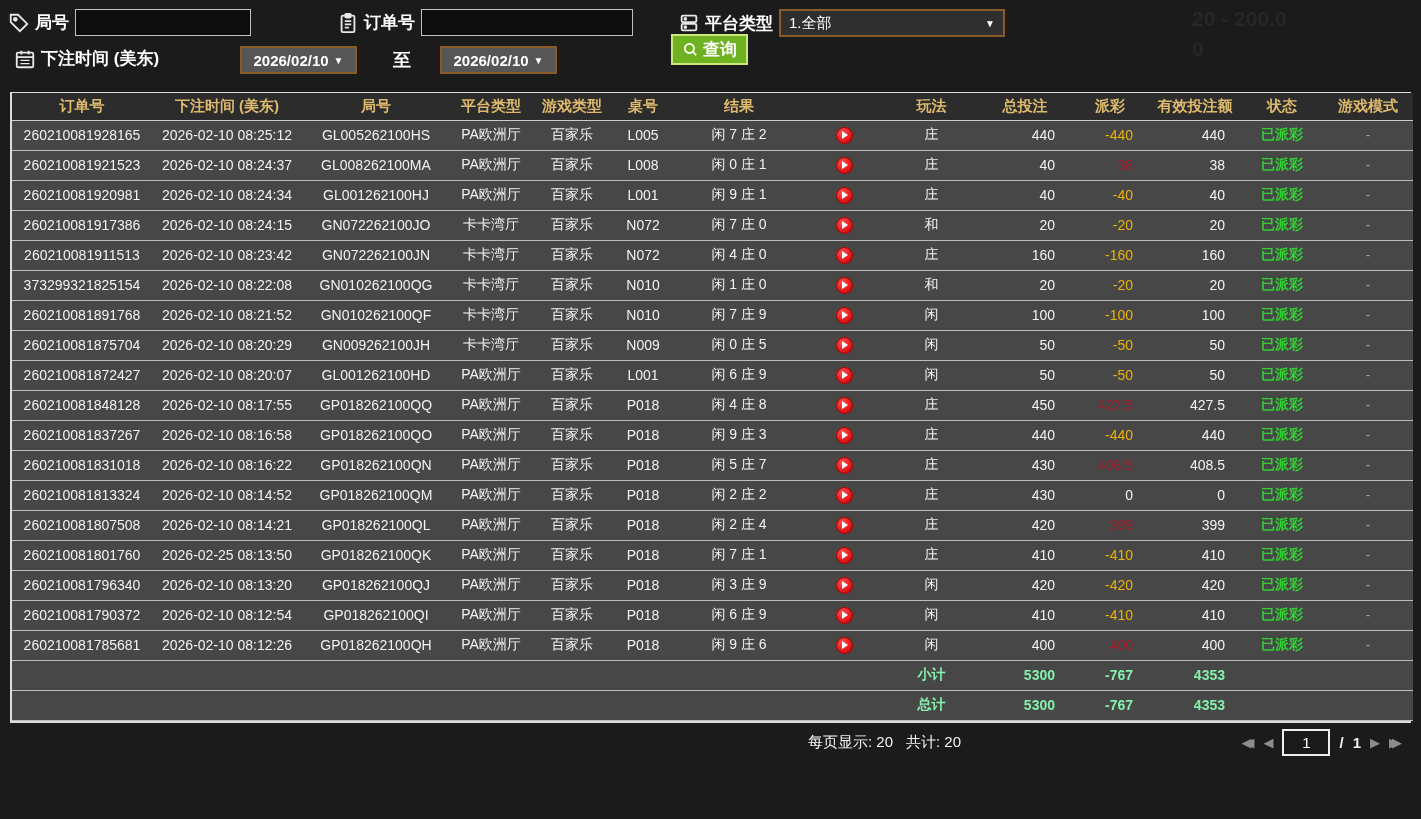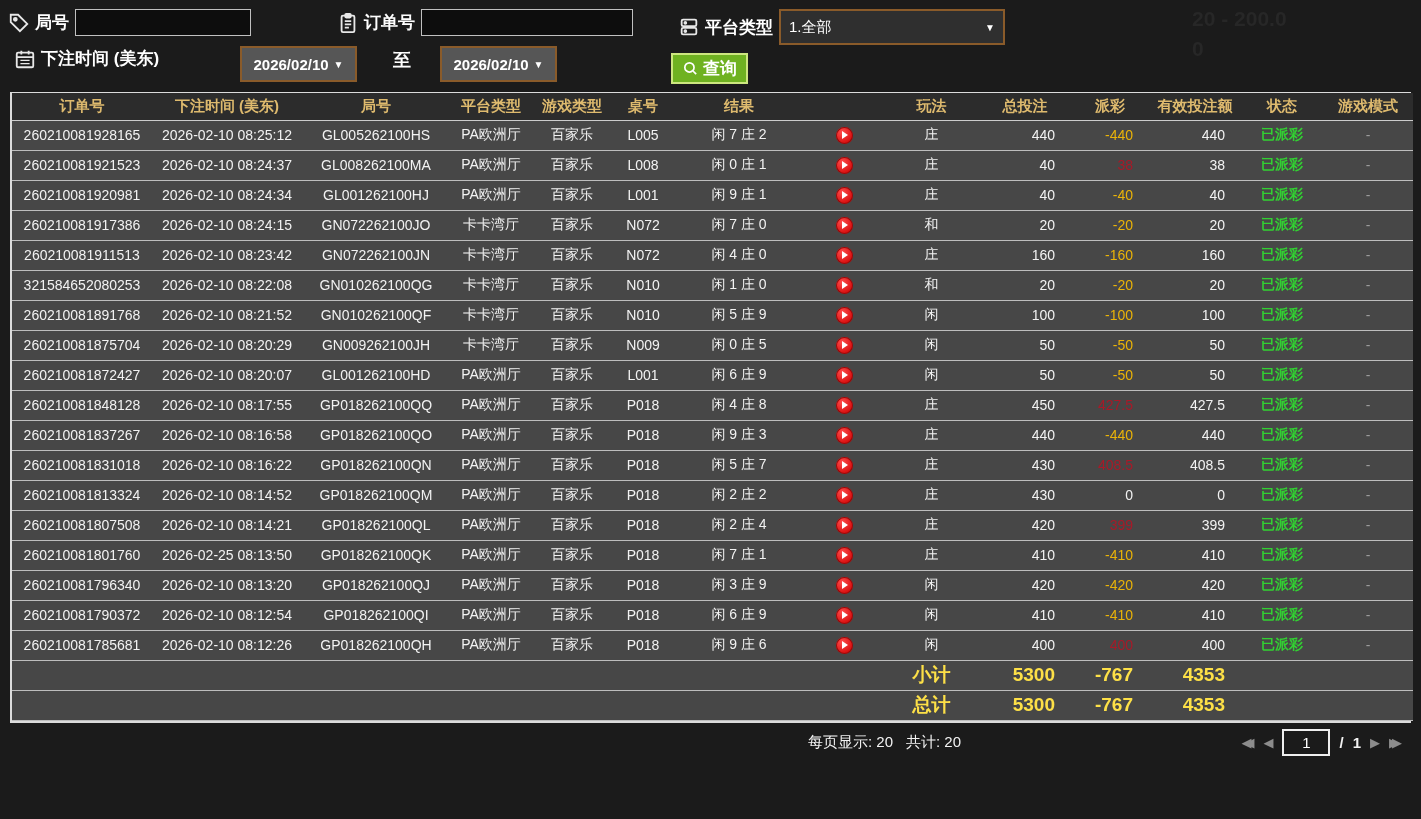--- a/index.html
+++ b/index.html
@@ -10,21 +10,21 @@
   .topbar { position:relative; height:92px; }
   .fgroup { position:absolute; display:flex; align-items:center; }
   .flabel { font-weight:bold; font-size:17px; color:#fff; white-space:nowrap; margin:0 6px 0 5px; }
   .ficon { width:22px; height:22px; display:inline-flex; }
   .ficon svg { width:100%; height:100%; }
   .txt-input { width:176px; height:27px; background:#0d0d0d; border:1px solid #c0c0c0;
     color:#fff; font-size:14px; padding:0 6px; outline:none; }
   .txt-input.wide { width:212px; }
   .select-box { display:flex; align-items:center; justify-content:space-between;
     background:#2f2f2f; border:2px solid #8a5b2a; color:#fff; font-size:15px;
-    height:28px; padding:16px 8px; cursor:pointer; }
+    height:28px; padding:8px 8px; cursor:pointer; }
   .platform-select { width:226px; }
   .date-select { width:117px; background:#565656; font-weight:bold; justify-content:center; gap:5px; }
   .caret { font-size:10px; color:#fff; }
   .to-label { font-weight:bold; font-size:18px; color:#fff; }
   .query-btn { display:flex; align-items:center; gap:4px; background:#6fb221;
     border:2px solid #cde77f; color:#fff; font-weight:bold; font-size:17px;
     height:31px; padding:0 9px; cursor:pointer; }
   .watermark { position:absolute; left:1192px; top:4px; color:#272727;
     font-size:21px; font-weight:bold; line-height:30px; }
 
@@ -35,21 +35,21 @@
     height:27px; border-bottom:1px solid #cccccc; white-space:nowrap; }
   tbody td { background:#474747; height:30px; font-size:14px; text-align:center;
     border-bottom:1px solid #bdbdbd; white-space:nowrap; overflow:hidden; }
   td.num, th.num { text-align:right; padding-right:16px; }
   thead th.num { text-align:center; padding-right:0; }
   td.pos { color:#a81a28; }
   td.neg { color:#eab308; }
   td.zero { color:#f2f2f2; }
   td.status { color:#32d032; font-weight:bold; }
   td.dim { color:#9c9c9c; }
-  .summary-row td { color:#fde047; font-weight:bold; font-size:19px; }
+  .summary-row td { color:#86efac; font-weight:bold; font-size:14px; }
   .play-btn { display:inline-flex; align-items:center; justify-content:center;
     width:17px; height:17px; border-radius:50%; vertical-align:middle;
     background:radial-gradient(circle at 35% 30%, #ff4a4a, #d80f0f 70%);
     box-shadow:0 0 0 1px #8d0d0d inset; cursor:pointer; }
   .tri { width:0; height:0; border-left:6px solid #fff; border-top:4px solid transparent;
     border-bottom:4px solid transparent; margin-left:2px; }
 
   
   .footer { position:relative; height:39px; display:flex; align-items:center; font-size:15px; }
   .per-page { position:absolute; left:808px; }
@@ -127,21 +127,21 @@
     <span class="to-label">至</span>
   </div>
 
   <div class="fgroup" style="left:440px; top:46px;">
     <div class="select-box date-select">
       <span>2026/02/10</span>
       <span class="caret">▼</span>
     </div>
   </div>
 
-  <div class="fgroup" style="left:671px; top:53px;border-radius:13px;">
+  <div class="fgroup" style="left:671px; top:34px;border-radius:13px;">
     <button class="query-btn">
       <span class="ficon" style="width:17px;height:17px;">
         <svg viewBox="0 0 24 24" fill="none" stroke="#ffffff" stroke-width="2.4">
           <circle cx="10.5" cy="10.5" r="6.5"></circle>
             <path d="M15.5 15.5 L20 20"></path>
         </svg>
       </span>
       <span>查询</span>
     </button>
   </div>
@@ -273,21 +273,21 @@
               <span class="tri"></span>
             </span></td>
           <td>庄</td>
           <td class="num">160</td>
           <td class="num neg">-160</td>
           <td class="num">160</td>
           <td class="status">已派彩</td>
           <td class="dim">-</td>
         </tr>
         <tr>
-          <td>321584652080253</td>
+          <td>373299321825154</td>
           <td>2026-02-10 08:22:08</td>
           <td>GN010262100QG</td>
           <td>卡卡湾厅</td>
           <td>百家乐</td>
           <td>N010</td>
           <td>闲 1 庄 0</td>
           <td><span class="play-btn">
               <span class="tri"></span>
             </span></td>
           <td>和</td>
@@ -297,21 +297,21 @@
           <td class="status">已派彩</td>
           <td class="dim">-</td>
         </tr>
         <tr>
           <td>260210081891768</td>
           <td>2026-02-10 08:21:52</td>
           <td>GN010262100QF</td>
           <td>卡卡湾厅</td>
           <td>百家乐</td>
           <td>N010</td>
-          <td>闲 5 庄 9</td>
+          <td>闲 7 庄 9</td>
           <td><span class="play-btn">
               <span class="tri"></span>
             </span></td>
           <td>闲</td>
           <td class="num">100</td>
           <td class="num neg">-100</td>
           <td class="num">100</td>
           <td class="status">已派彩</td>
           <td class="dim">-</td>
         </tr>

